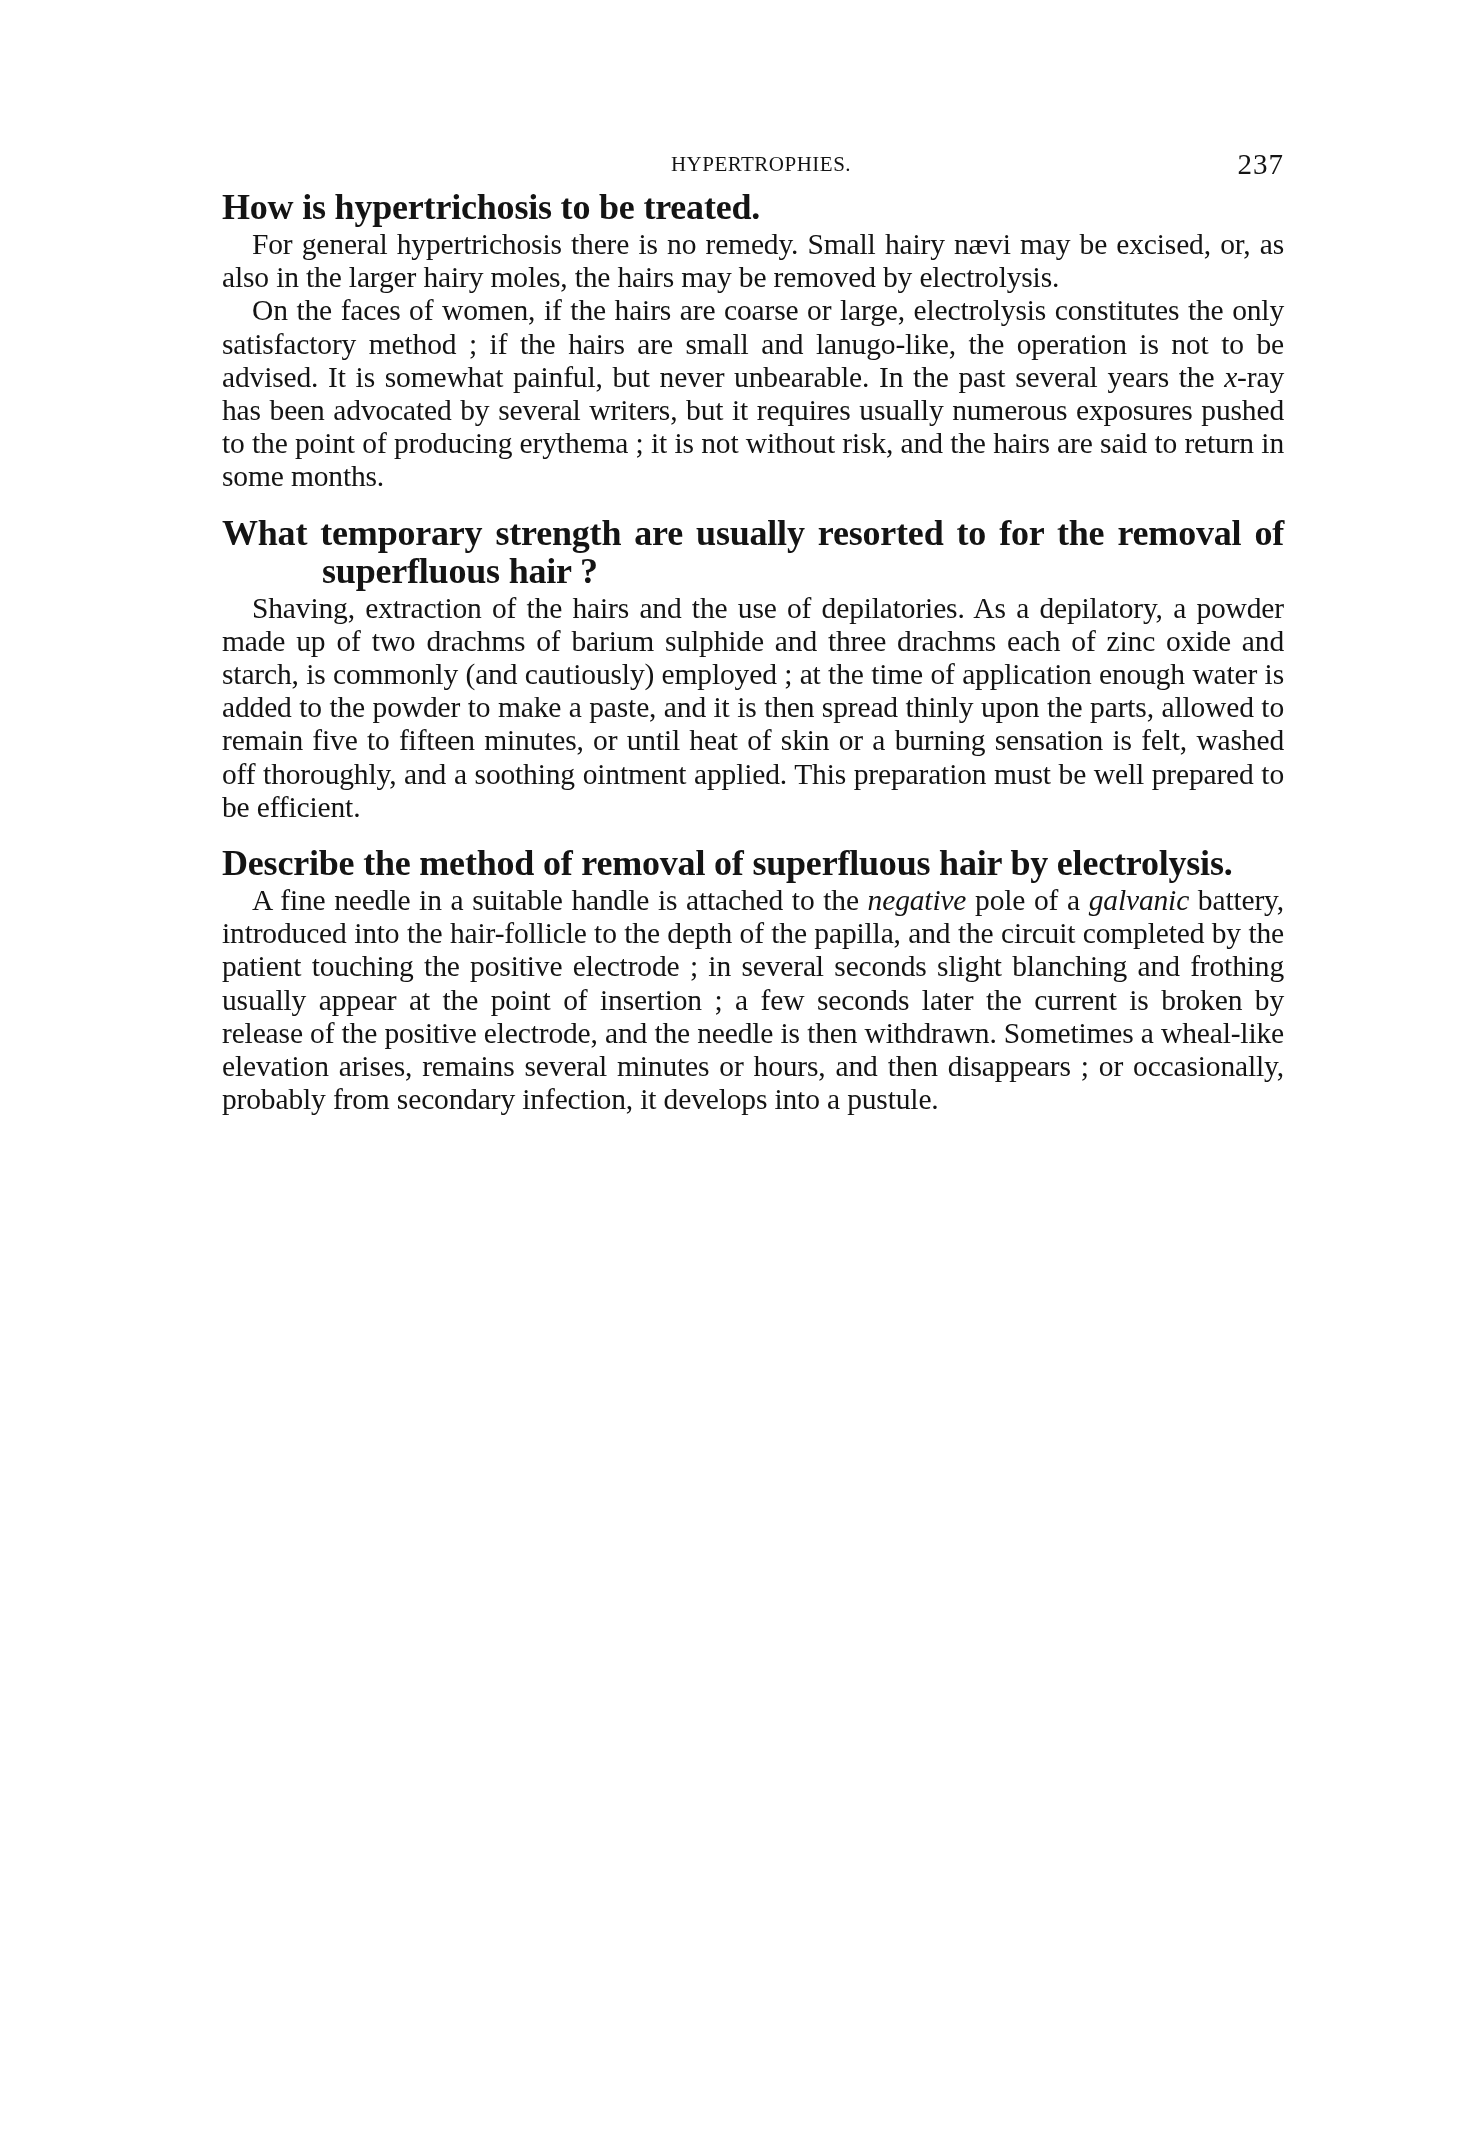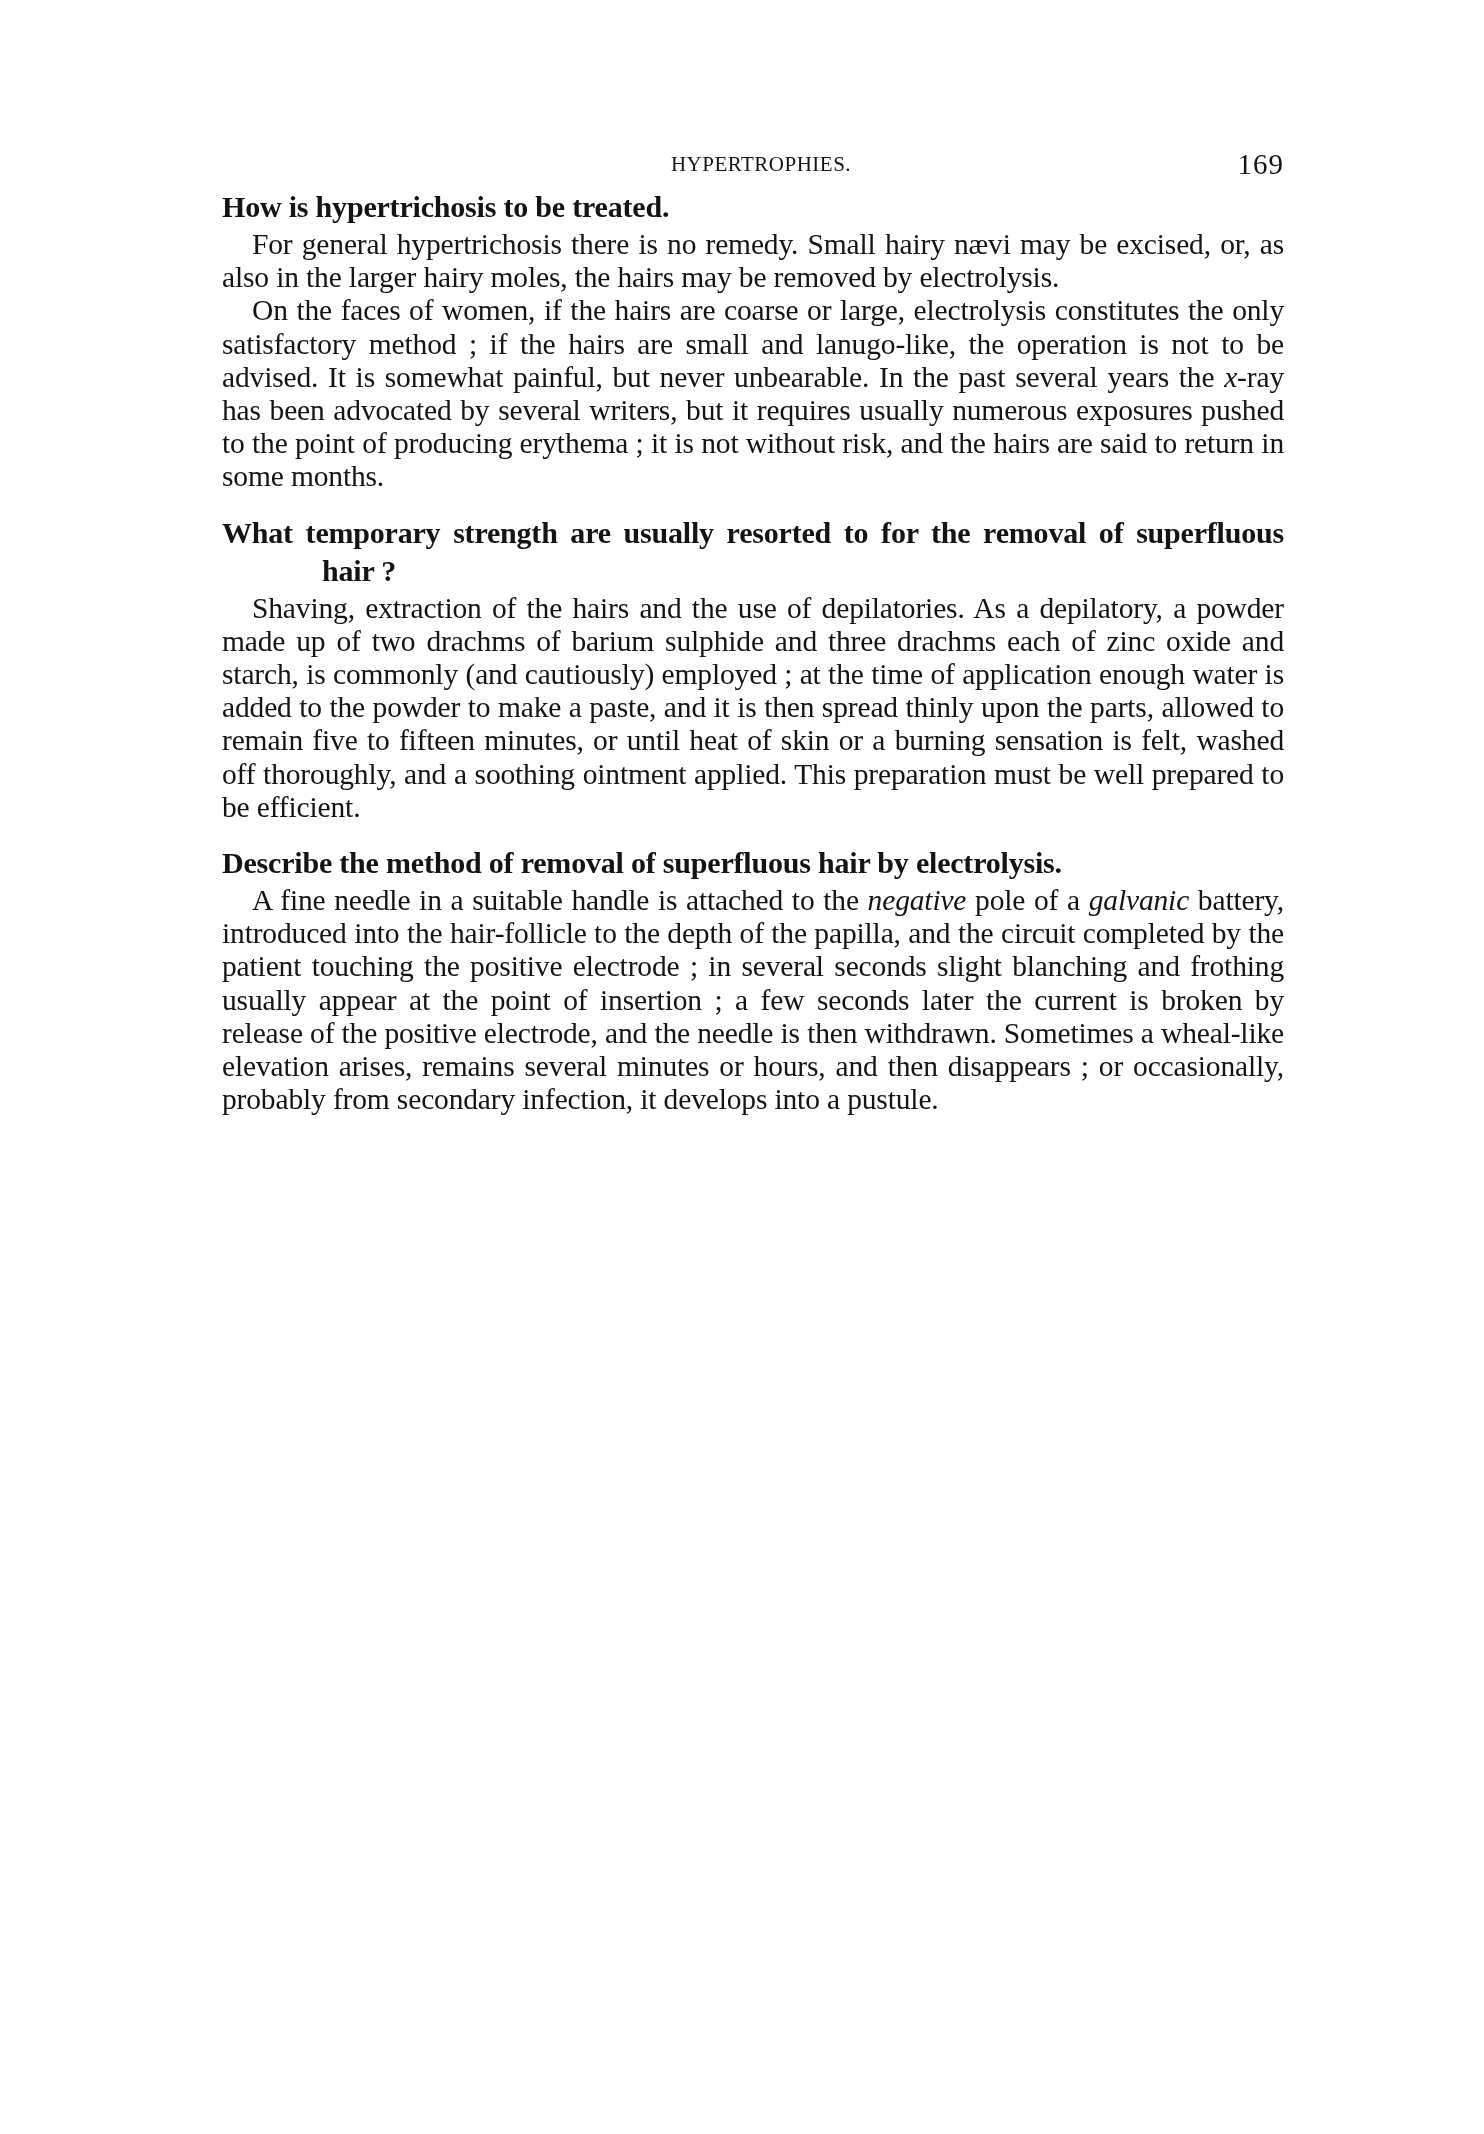--- a/index.html
+++ b/index.html
@@ -38,21 +38,21 @@
     }
     .running-head .folio {
       position: absolute;
       right: 0;
       top: 8px;
       font-size: 29px;
     }
     .question {
       font-family: "Liberation Serif", "DejaVu Serif", serif;
       font-weight: bold;
-      font-size: 30px;
+      font-size: 36px;
       line-height: 38px;
       text-align: justify;
       text-align-last: left;
       padding-left: 100px;
       text-indent: -100px;
       margin: 0;
       letter-spacing: -0.2px;
     }
     .q1 { margin-top: 8px; }
     .q2 { margin-top: 20px; }
@@ -70,21 +70,21 @@
     p.para.next { }
     em { font-style: italic; }
   </style>
 </head>
 <body>
 
 <div class="page">
 
   <div class="running-head">
     <span class="title">HYPERTROPHIES.</span>
-    <span class="folio">169</span>
+    <span class="folio">237</span>
   </div>
 
   <section>
     <h2 class="question q1">How is hypertrichosis to be treated.</h2>
     <p class="para first">For general hypertrichosis there is no remedy. Small hairy nævi may be excised, or, as also in the larger hairy moles, the hairs may be removed by electrolysis.</p>
     <p class="para next"><span>On the faces of women, if the hairs are coarse or large, electrolysis constitutes the only satisfactory method ; if the hairs are small and lanugo-like, the operation is not to be advised. It is somewhat painful, but never unbearable. In the past several years the </span><em>x</em><span>-ray has been advocated by several writers, but it requires usually numerous exposures pushed to the point of producing erythema ; it is not without risk, and the hairs are said to return in some months.</span></p>
   </section>
 
   <section>
     <h2 class="question q2">What temporary strength are usually resorted to for the removal of superfluous hair ?</h2>

